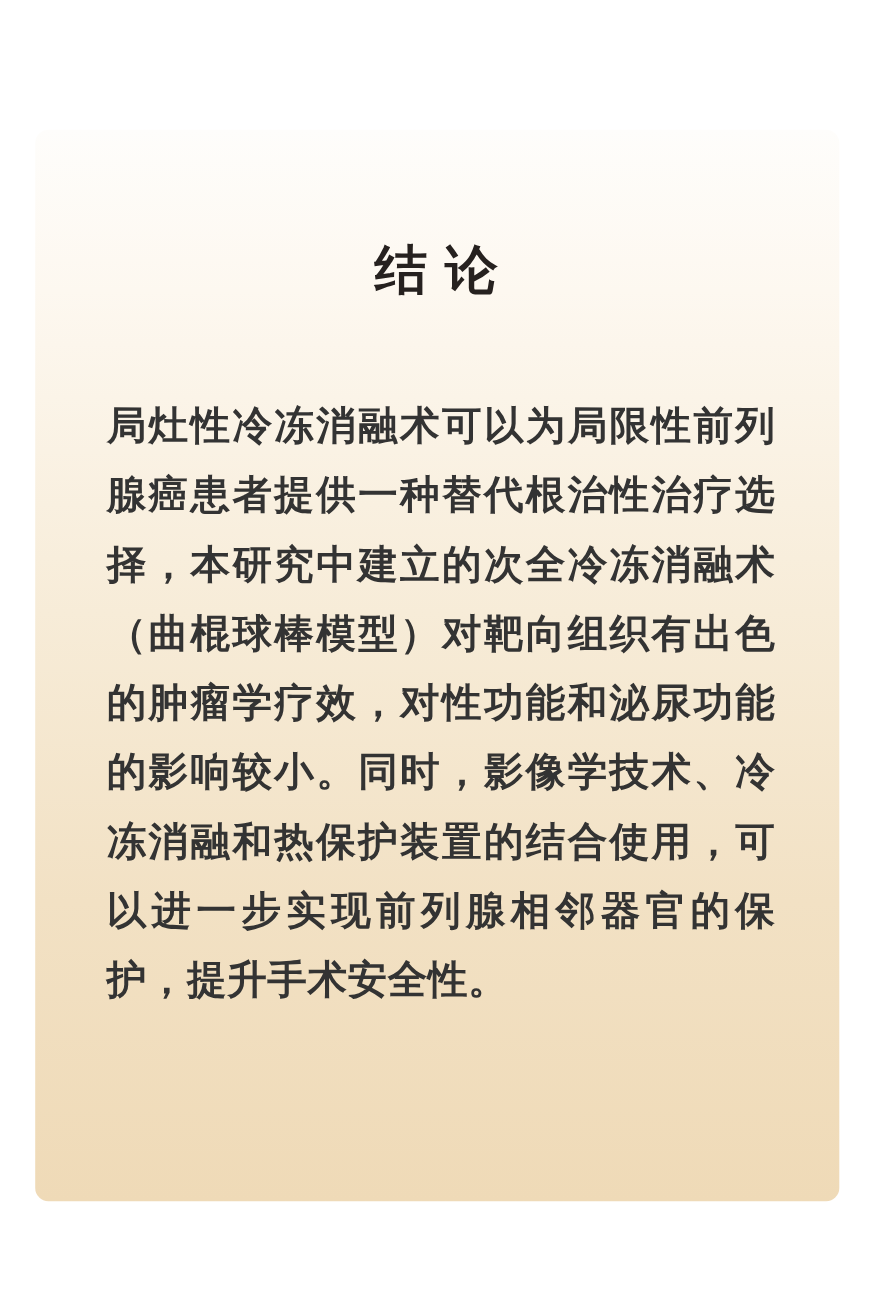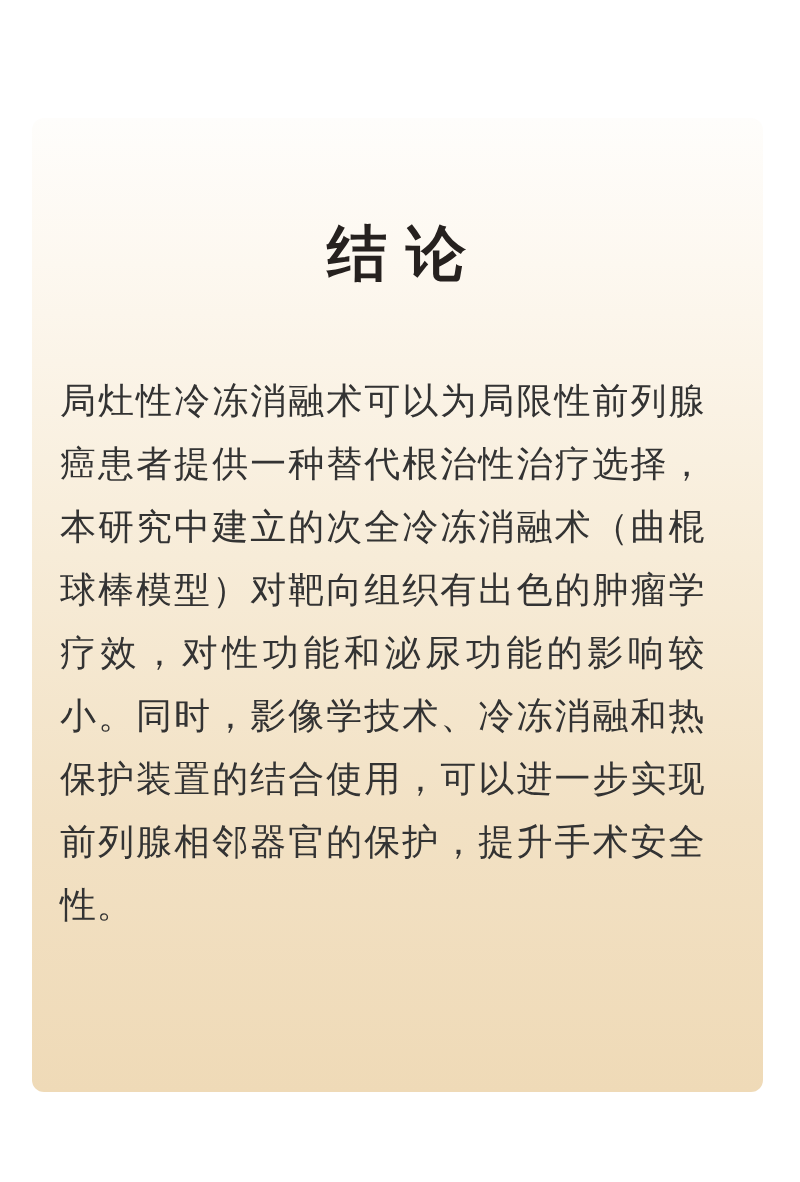--- a/index.html
+++ b/index.html
@@ -34,36 +34,37 @@
       #f2e1c4 72%,
       var(--grad-bottom, #efdab7) 100%
     );
   }
 
   .card-title {
     margin-top: 100px;
     text-align: center;
     font-family: "Liberation Serif", "DejaVu Serif", serif;
     font-weight: 700;
-    font-size: 60px;
+    font-size: 48px;
     line-height: 1.2;
     letter-spacing: 2px;
     color: var(--title-color, #26211f);
   }
 
   .card-body {
     margin-top: 79px;
-    padding-left: 28px;
+    padding-left: 65px;
     padding-right: 58px;
     font-size: 36px;
     line-height: 63px;
     color: var(--body-color, #333333);
     text-align: justify;
     text-justify: inter-character;
     letter-spacing: 0.5px;
+    font-weight: bold;
   }
 </style>
 </head>
 <body>
 
 <div class="page">
   <section class="card">
     <h1 class="card-title">结 论</h1>
     <p class="card-body">局灶性冷冻消融术可以为局限性前列腺癌患者提供一种替代根治性治疗选择，本研究中建立的次全冷冻消融术（曲棍球棒模型）对靶向组织有出色的肿瘤学疗效，对性功能和泌尿功能的影响较小。同时，影像学技术、冷冻消融和热保护装置的结合使用，可以进一步实现前列腺相邻器官的保护，提升手术安全性。</p>
   </section>

